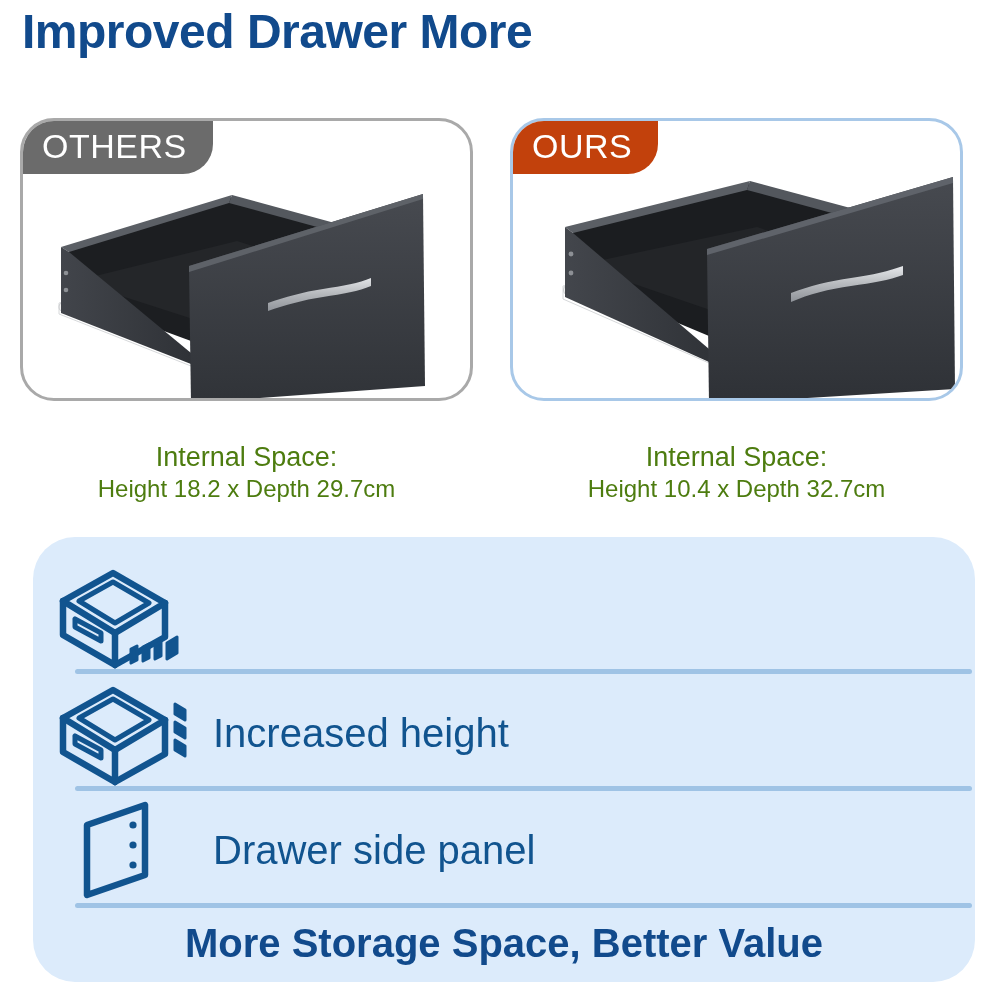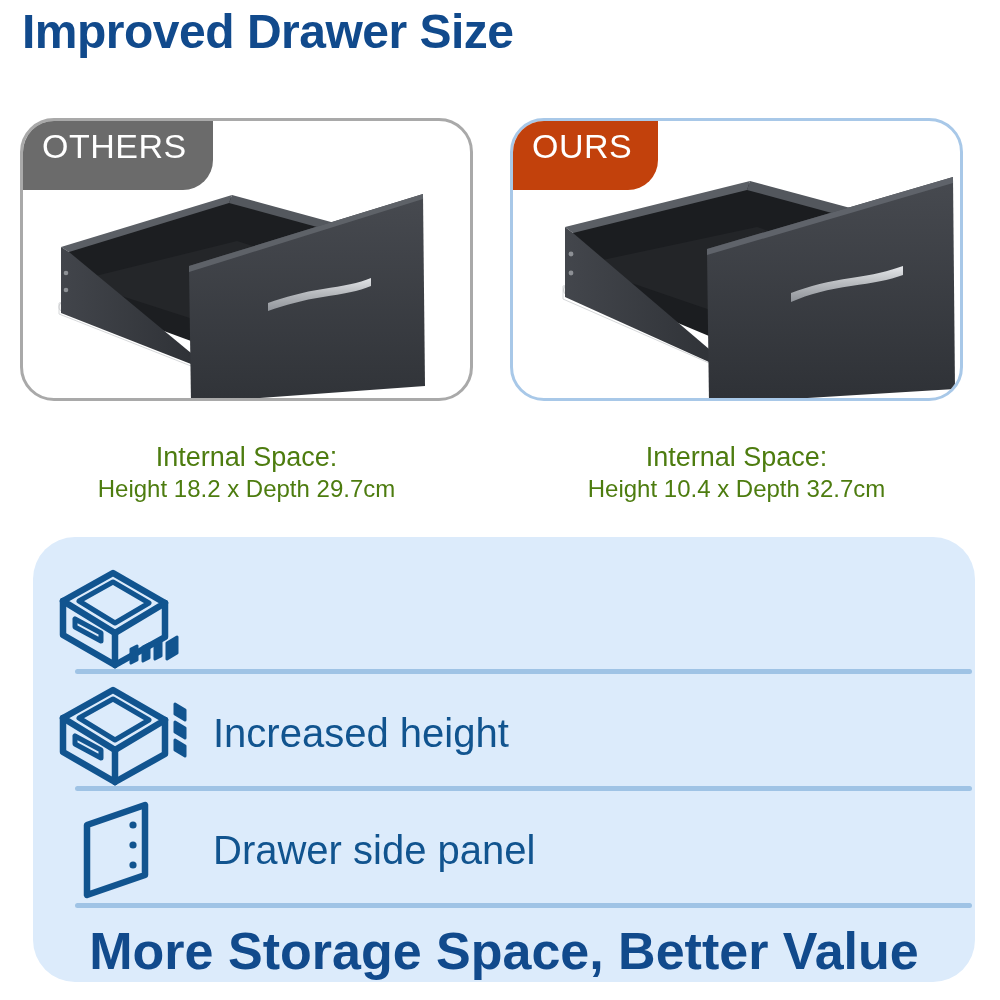--- a/index.html
+++ b/index.html
@@ -29,21 +29,21 @@
     background:#ffffff;
     box-sizing:border-box;
     overflow:hidden;
   }
   .panel-others{left:20px;border:3px solid #a9a9a9;}
   .panel-ours{left:510px;border:3px solid #a8c8e8;}
 
   .badge{
     position:absolute;left:-3px;top:-3px;
     height:56px;
-    padding:0 26px 16px 22px;
+    padding:0 26px 0 22px;
     display:flex;align-items:center;
     color:#ffffff;
     font-size:34px;font-weight:400;
     letter-spacing:0.5px;
     border-top-left-radius:34px;
     border-bottom-right-radius:30px;
     z-index:4;
   }
   .badge-others{background:#6b6b6b;}
   .badge-ours{background:#c2410c;}
@@ -89,31 +89,31 @@
     white-space:nowrap;
   }
   .divider{
     position:absolute;left:42px;right:3px;
     height:5px;border-radius:3px;
     background:#9fc3e5;
   }
   .footer-text{
     position:absolute;left:0;right:0;top:384px;
     text-align:center;
-    font-size:52px;font-weight:700;
+    font-size:40px;font-weight:700;
     color:#114a8c;
     white-space:nowrap;
   }
 </style>
 </head>
 <body>
 
 <div class="page">
 
-  <div class="title">Improved Drawer Size</div>
+  <div class="title">Improved Drawer More</div>
 
   <div class="panel panel-others">
 
     <div class="drawer-wrap">
       <svg class="drawer-svg" width="453" height="283" viewBox="0 0 453 283">
         <defs>
           <linearGradient id="frontO" x1="0" y1="0" x2="0" y2="1">
             <stop offset="0" stop-color="#474a50"></stop>
             <stop offset="1" stop-color="#303338"></stop>
           </linearGradient>

